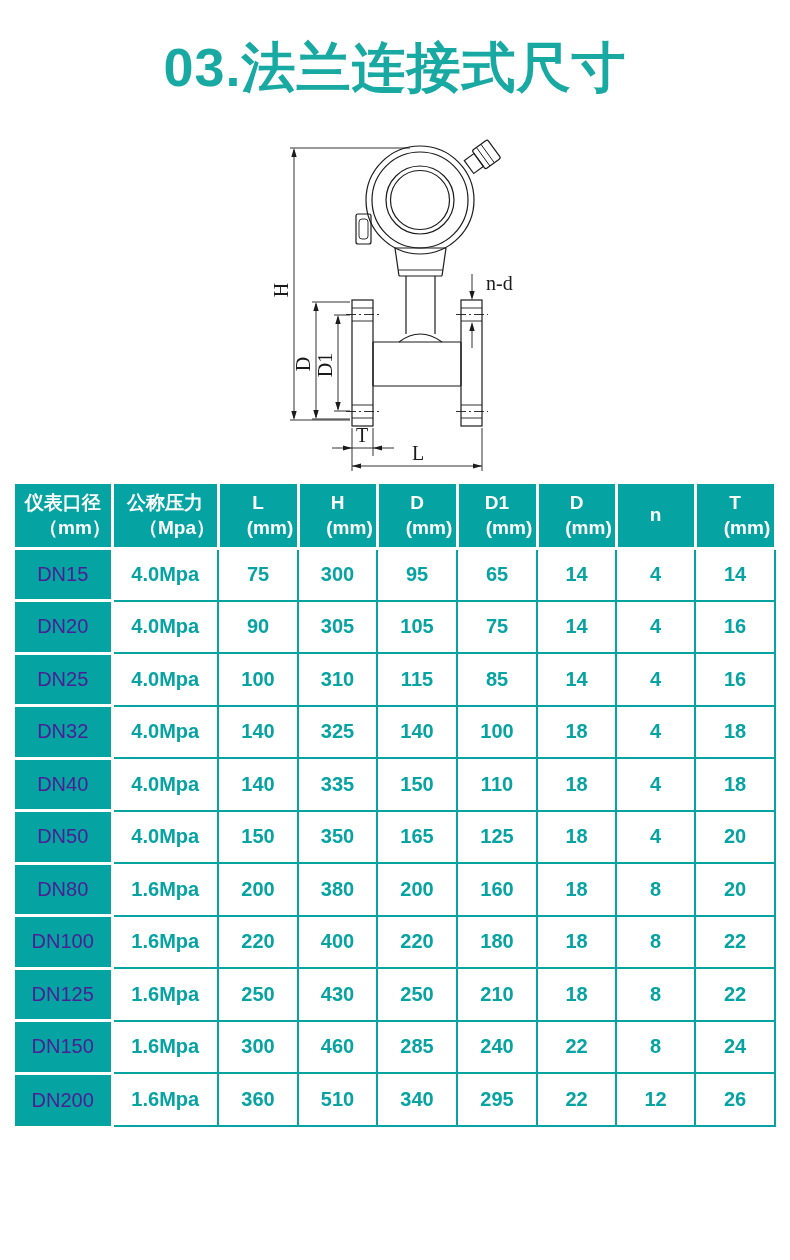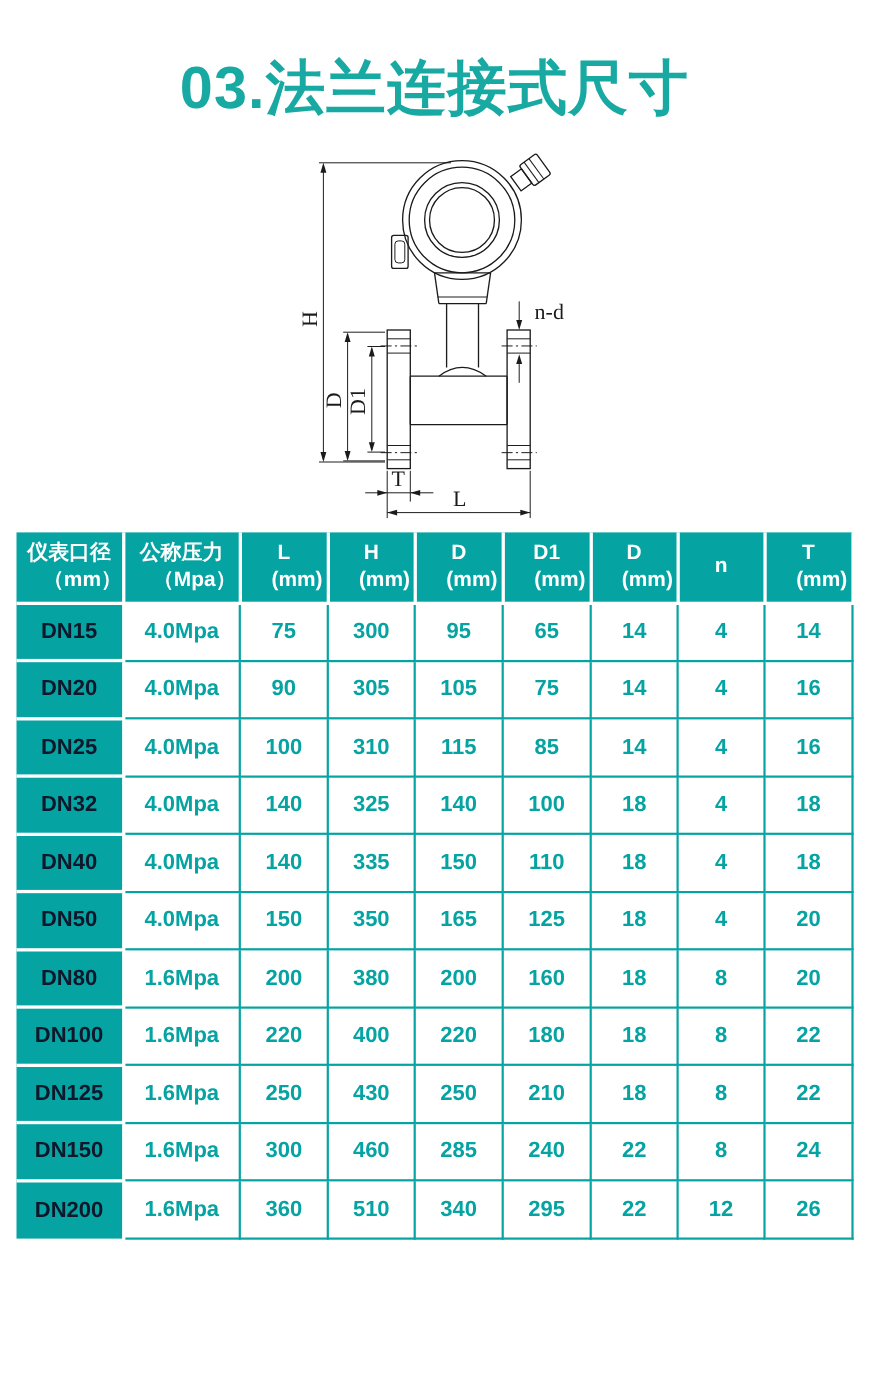--- a/index.html
+++ b/index.html
@@ -4,21 +4,21 @@
 <style>
   :root { --teal: #05a3a2; --title: #18a9a3; --ink: #1b1b1b; }
   * { box-sizing: border-box; }
   html,body { margin:0; padding:0; }
   body {
     width: 790px; height: 1260px; position: relative; overflow: hidden;
     background: #ffffff;
     font-family: "Liberation Sans", sans-serif;
   }
   .title {
-    position: absolute; top: 44px; left: 0; width: 100%;
+    position: absolute; top: 32px; left: 0; width: 100%;
     text-align: center;
     font-size: 54px; font-weight: 800; letter-spacing: 1px;
     color: var(--title);
   }
   .diagram-wrap {
     position: absolute; left: 258px; top: 124px;
     width: 275px; height: 372px;
   }
   .diagram-wrap svg { width: 100%; height: 100%; }
   .dline { stroke: var(--ink); stroke-width: 1.2; fill: none; }
@@ -38,23 +38,23 @@
     height: 64px; padding: 2px 0; text-align: center; vertical-align: middle;
   }
   table.spec th:first-child { border-left: 0; }
   table.spec td {
     border: 2px solid var(--teal);
     color: var(--teal); background: #ffffff;
     font-size: 20px; font-weight: 700; text-align: center; vertical-align: middle;
     height: 52.5px; padding: 0;
   }
   table.spec td.rowhead {
-    background: var(--teal); color: #0f172a;
+    background: var(--teal); color: #4c1d95;
     border: 3px solid #ffffff; border-left: 0;
-    font-size: 20px; font-weight: 700;
+    font-size: 20px; font-weight: 400;
   }
   table.spec tr:last-child td.rowhead { border-bottom: 0; }
   .unit { display: block; padding-left: 24px; }
 </style>
 </head>
 <body>
 
 <div class="title">03.法兰连接式尺寸</div>
 
 <div class="diagram-wrap">

